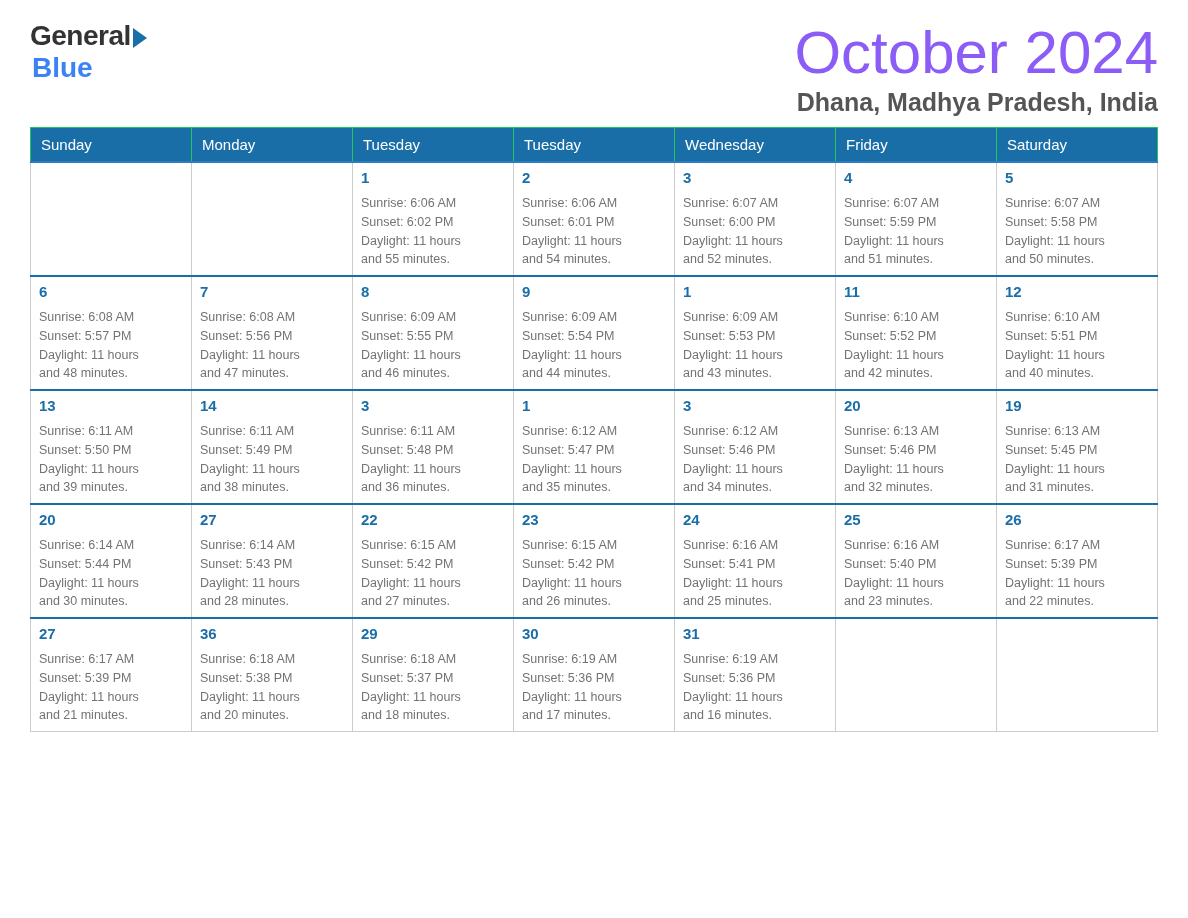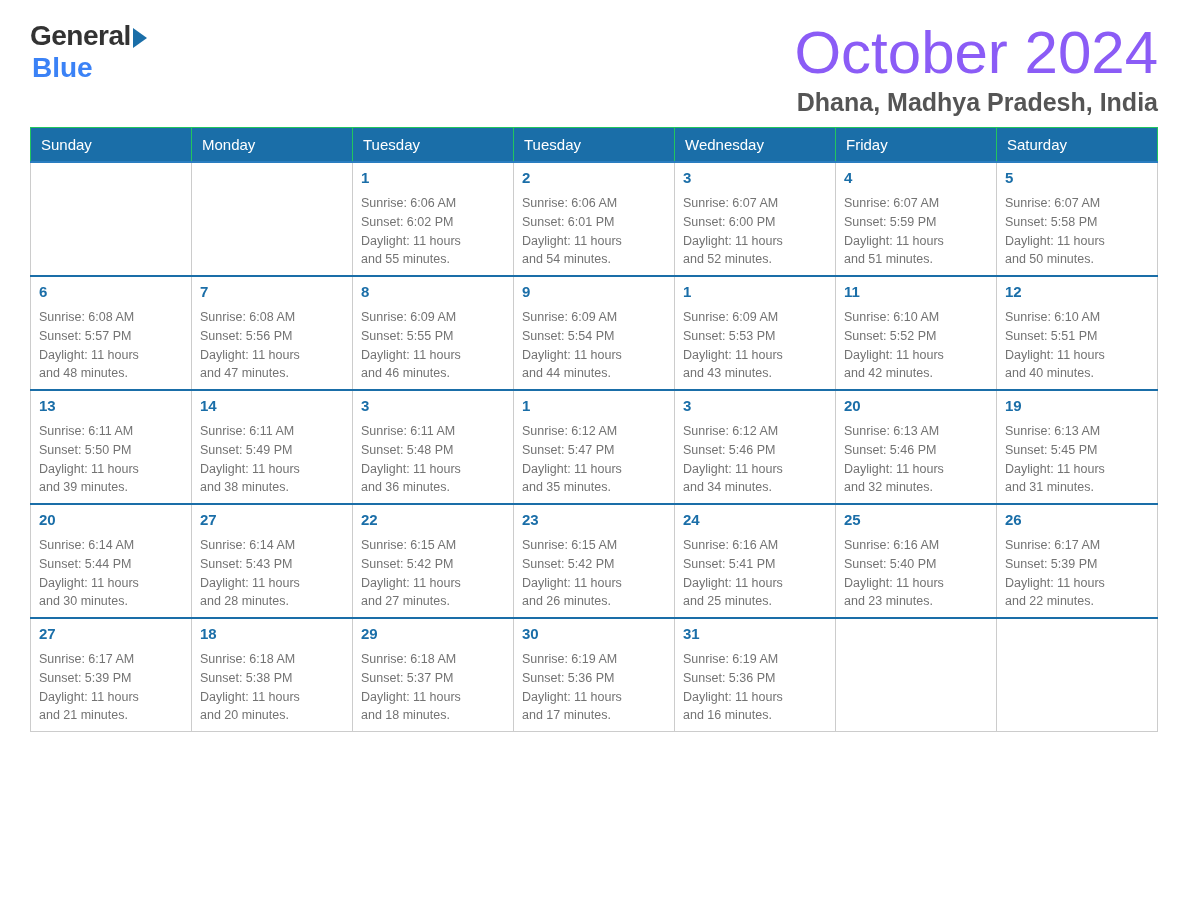--- a/index.html
+++ b/index.html
@@ -338,21 +338,21 @@
       </tr>
       <tr>
         <td>
           <span class="day-num">27</span>
           <div class="day-info" style="white-space: pre-line;">Sunrise: 6:17 AM
 Sunset: 5:39 PM
 Daylight: 11 hours
 and 21 minutes.</div>
         </td>
         <td>
-          <span class="day-num">18</span>
+          <span class="day-num">36</span>
           <div class="day-info" style="white-space: pre-line;">Sunrise: 6:18 AM
 Sunset: 5:38 PM
 Daylight: 11 hours
 and 20 minutes.</div>
         </td>
         <td>
           <span class="day-num">29</span>
           <div class="day-info" style="white-space: pre-line;">Sunrise: 6:18 AM
 Sunset: 5:37 PM
 Daylight: 11 hours

